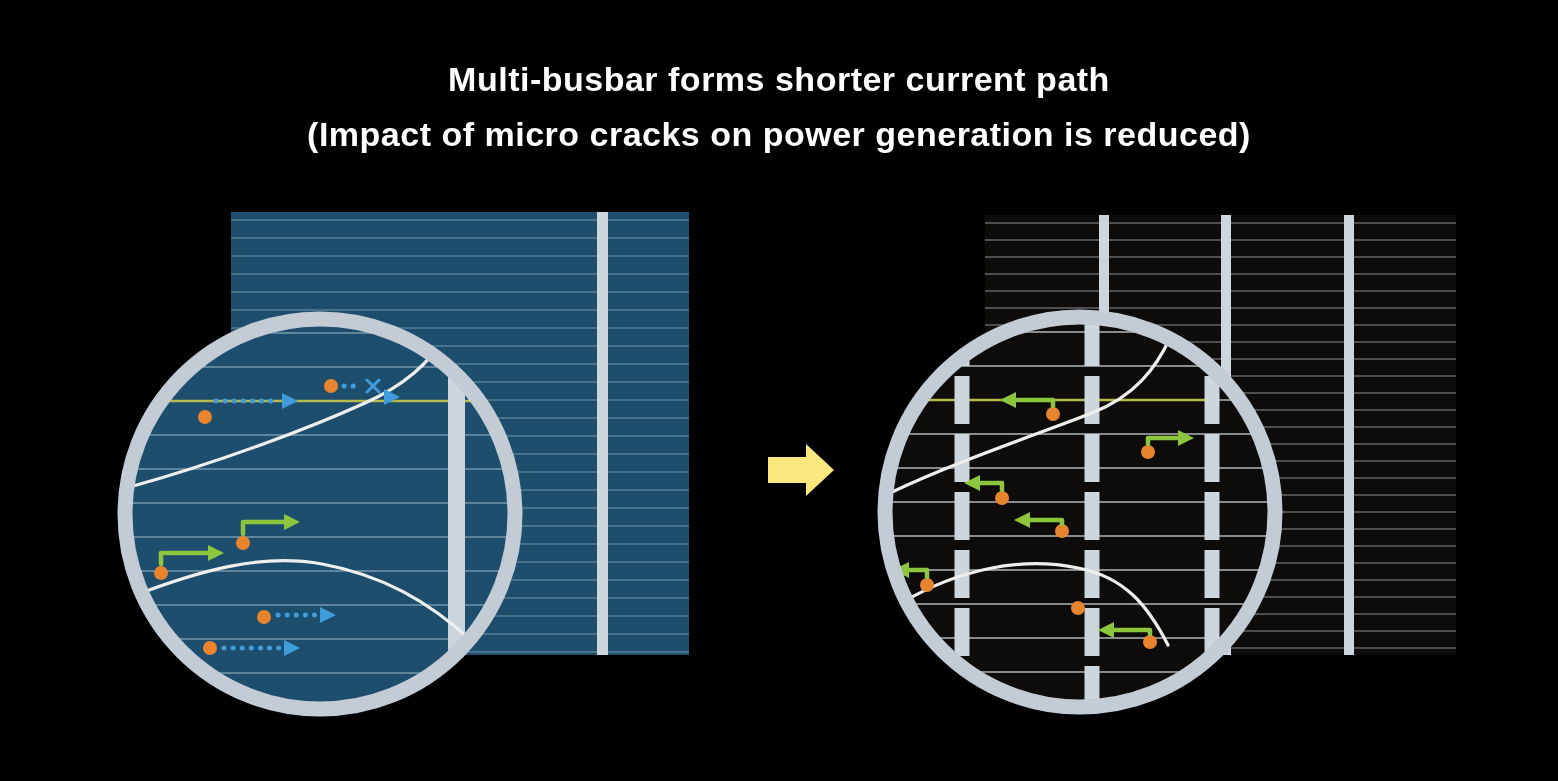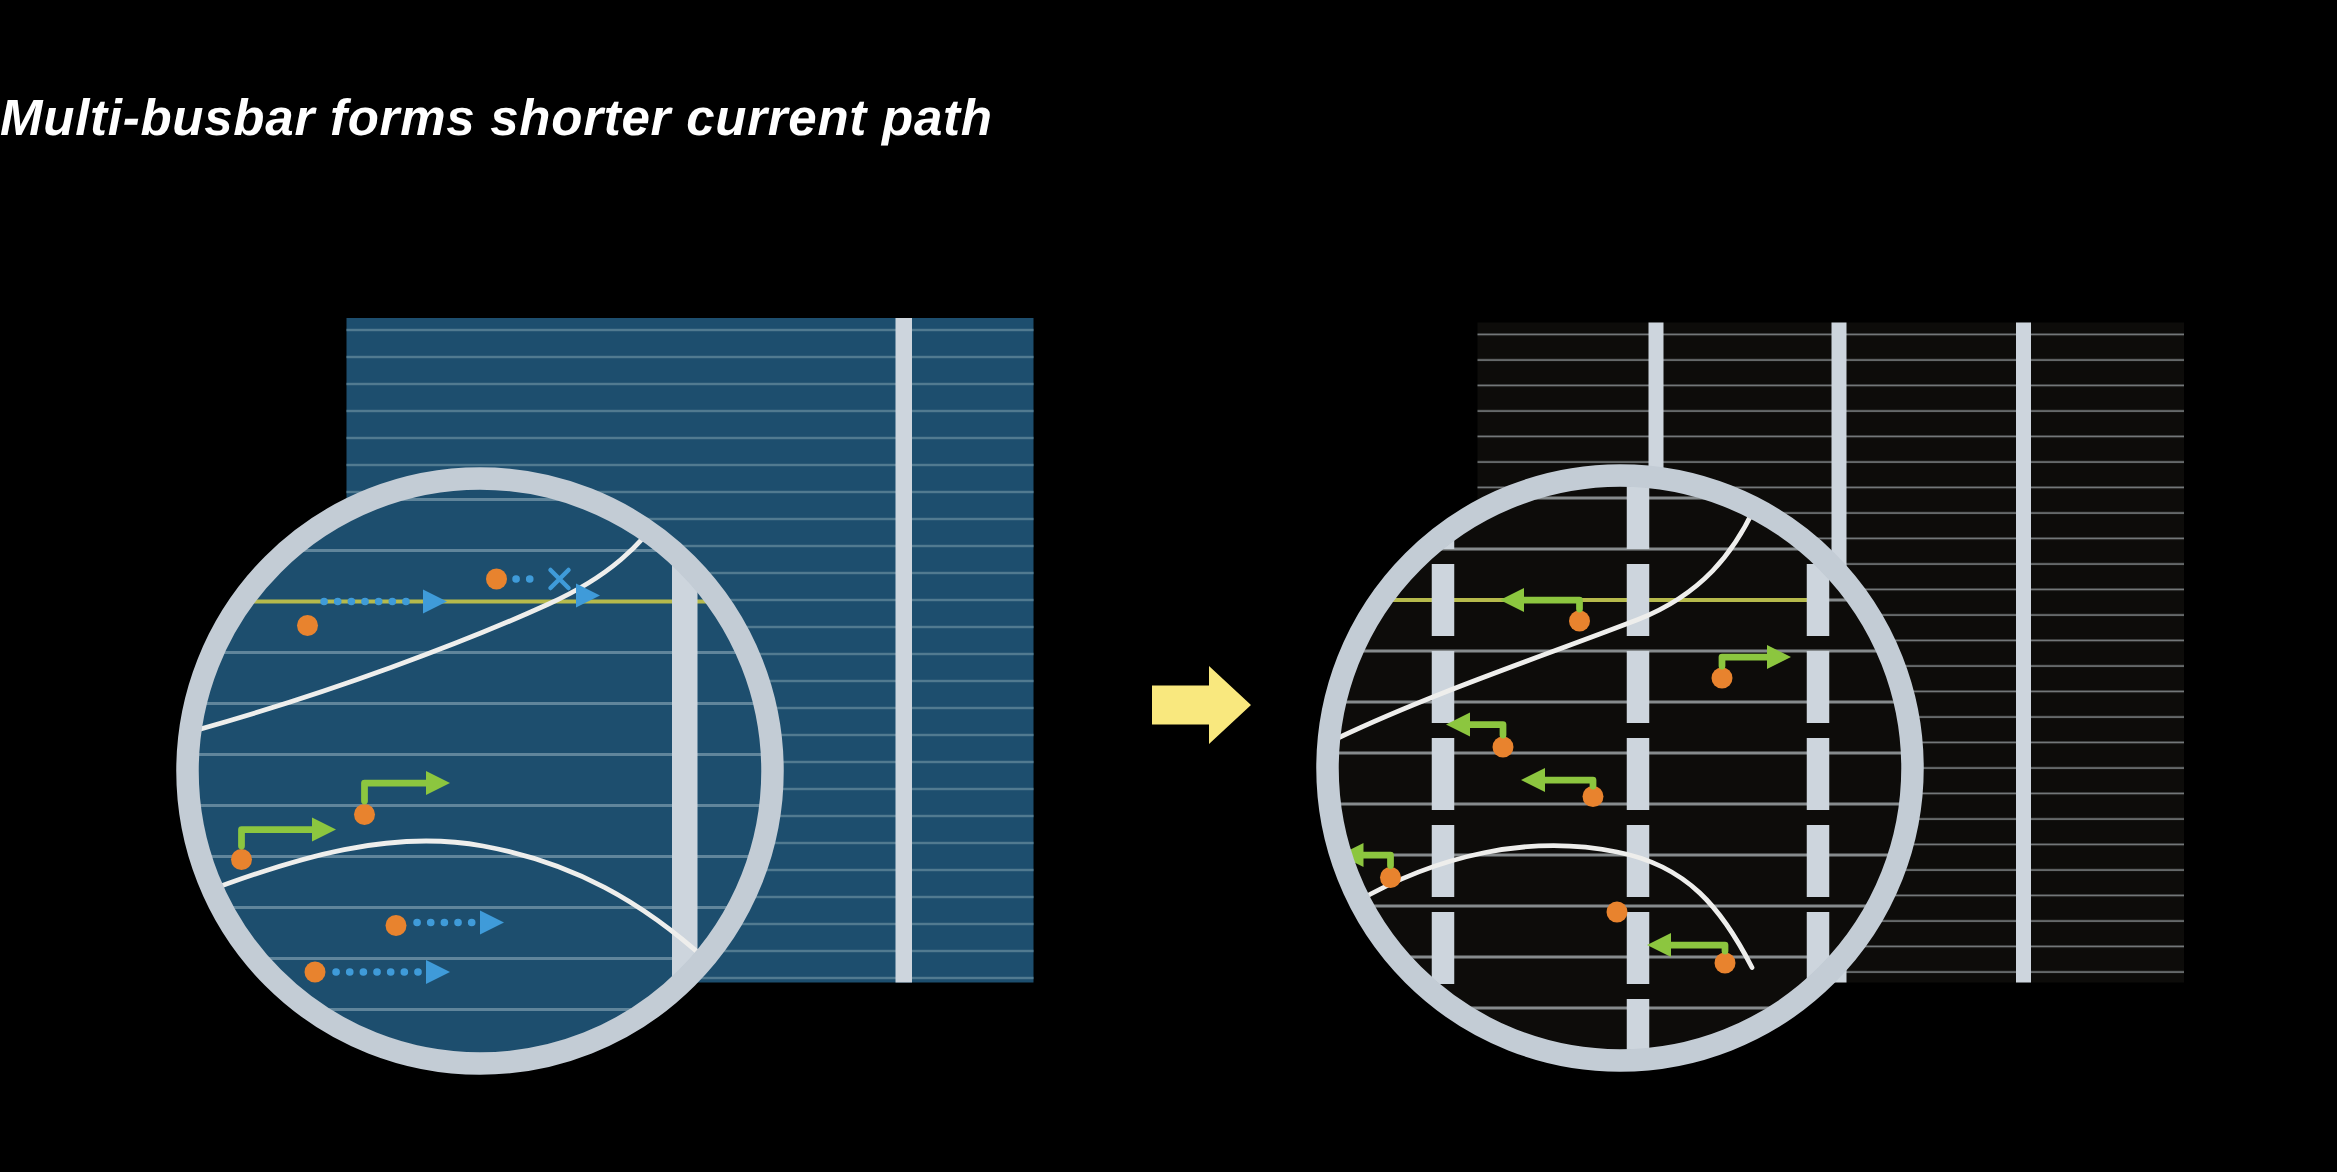--- a/index.html
+++ b/index.html
@@ -10,27 +10,26 @@
     height: 781px;
     background: var(--background, #000);
     overflow: hidden;
     font-family: "Liberation Sans", sans-serif;
   }
   .title {
     position: absolute;
     top: 52px;
     left: 0;
     right: 0;
-    text-align: left;
+    text-align: center;
     color: var(--title_text, #fff);
     font-weight: 700;
     font-size: 34px;
     line-height: 1.62;
     letter-spacing: 0.5px;
-    font-style: italic;
   }
   svg { position: absolute; top: 0; left: 0; }
 
   .finger-left      { stroke: var(--finger_blue, #517a90); stroke-width: 1.6; }
   .finger-left-zoom { stroke: var(--finger_blue_zoom, #60859b); stroke-width: 2; }
   .finger-right     { stroke: var(--finger_gray, #7f8486); stroke-width: 1.1; }
   .finger-right-zoom{ stroke: var(--finger_gray_zoom, #868b8d); stroke-width: 2; }
 
   .busbar     { fill: var(--busbar, #cdd5dd); }
   .busbar-seg { stroke: var(--busbar, #cdd5dd); stroke-width: 15; stroke-dasharray: 48 10; }
@@ -55,20 +54,21 @@
   .short-path path { fill: none; stroke: var(--short_path, #8cc63f); stroke-width: 4.5; stroke-linecap: round; stroke-linejoin: round; }
   .short-path polygon { fill: var(--short_path, #8cc63f); }
 </style>
 </head>
 <body>
 
 <div class="canvas">
 
   <div class="title">
     <div>Multi-busbar forms shorter current path</div>
+    <div>(Impact of micro cracks on power generation is reduced)</div>
   </div>
 
   <svg width="1558" height="781" viewBox="0 0 1558 781">
     <defs>
       <pattern id="fingersLeft" x="231" y="212" width="20" height="18" patternUnits="userSpaceOnUse">
         <line class="finger-left" x1="0" y1="8" x2="20" y2="8"></line>
       </pattern>
       <pattern id="fingersLeftZoom" x="120" y="316" width="20" height="34" patternUnits="userSpaceOnUse">
         <line class="finger-left-zoom" x1="0" y1="17" x2="20" y2="17"></line>
       </pattern>

